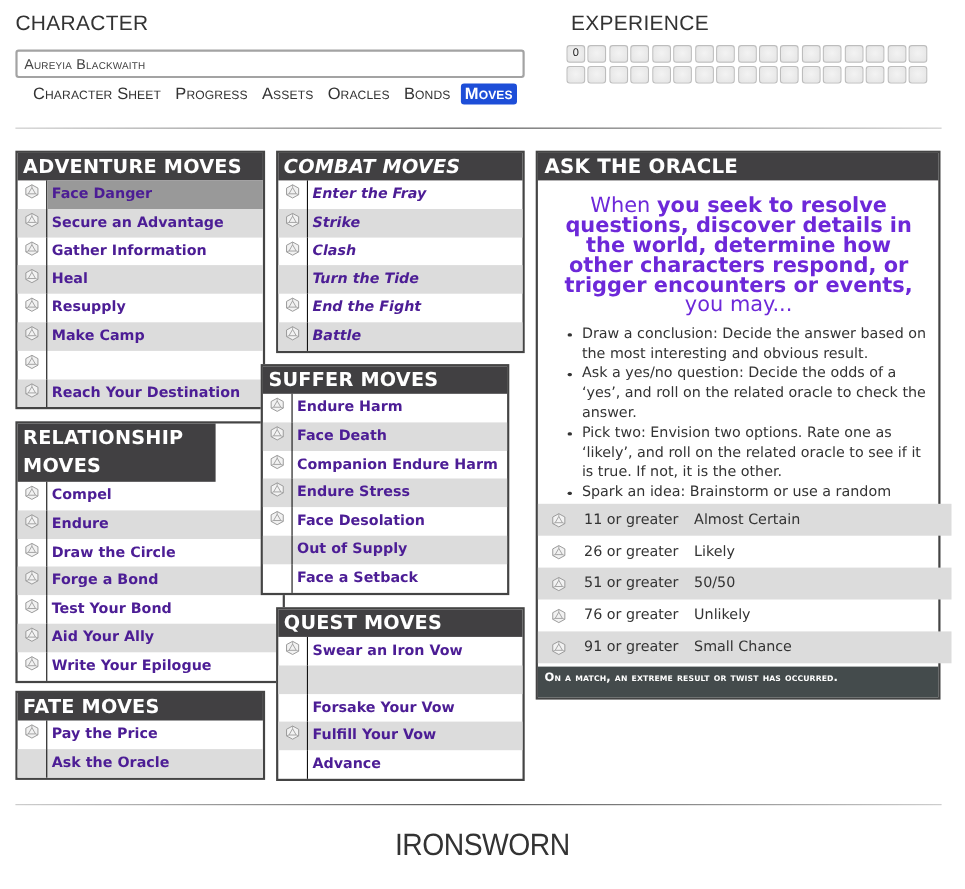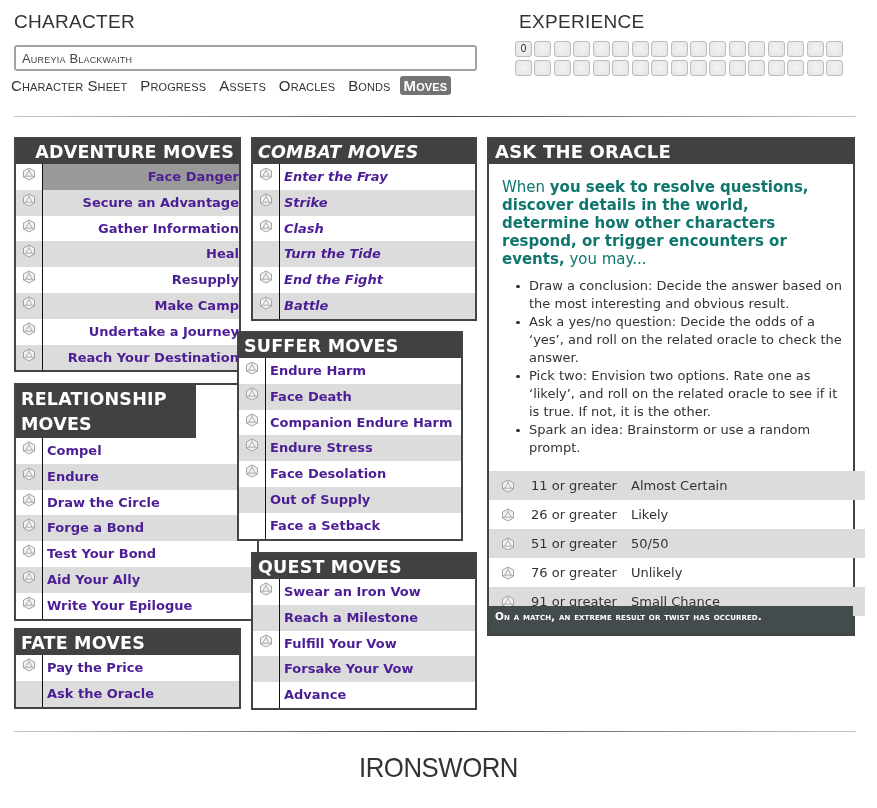--- a/index.html
+++ b/index.html
@@ -13,27 +13,27 @@
   #char-title { left: 14px; top: 11px; }
   #xp-title { left: 519px; top: 11px; }
 
   #name-input {
     position: absolute; left: 14px; top: 45px; width: 463px; height: 26px;
     border: 2px solid #a3a3a3; border-radius: 3px; background: #fff;
     font-family: "Liberation Sans", sans-serif; font-size: 13px; color: #444;
     padding: 0 6px; font-variant: small-caps; letter-spacing: 0.2px;
   }
 
-  #nav { position: absolute; left: 7px; top: 76px; display: flex; gap: 0; align-items: flex-end; }
+  #nav { position: absolute; left: 26px; top: 76px; display: flex; gap: 0; align-items: flex-end; }
   .nav-tab {
     font-family: "Liberation Sans", sans-serif; font-size: 15px; font-variant: small-caps;
     color: #333; padding: 0 4px; margin-right: 5px; line-height: 19px; cursor: pointer;
     letter-spacing: 0.1px;
   }
-  .nav-tab.active { background: #737373; color: #fff; border-radius: 3px; font-weight: bold; margin-right: 0; }
+  .nav-tab.active { background: #1d4ed8; color: #fff; border-radius: 3px; font-weight: bold; margin-right: 0; }
 
   #xp-grid { position: absolute; left: 515px; top: 41px; width: 340px; display: grid;
     grid-template-columns: repeat(17, 17px); column-gap: 2.45px; row-gap: 3px; }
   .xp-box {
     width: 17px; height: 16px; border: 1.5px solid #bdbdbd; border-radius: 3px;
     background: radial-gradient(circle at 50% 45%, #f3f3f3 0%, #e4e4e4 100%);
     font-family: "Liberation Sans", sans-serif; font-size: 10px; color: #222;
     text-align: center; line-height: 13px; cursor: pointer;
   }
 
@@ -50,36 +50,36 @@
   .move-row { display: flex; height: 25.8px; align-items: stretch; cursor: pointer; }
   .move-row:nth-child(even) { background: #dcdcdc; }
   .move-row.active .move-label { background: #999999; }
   .move-icon { width: 27px; flex: 0 0 27px; border-right: 1.5px solid #111; display: flex;
     justify-content: center; align-items: flex-start; padding-top: 3px; }
   .move-label { flex: 1; font-family: "DejaVu Sans", sans-serif; font-weight: bold; font-size: 13px;
     color: #4c1d95; line-height: 25px; padding-left: 4px; white-space: nowrap; overflow: hidden; }
 
   .die { width: 14px; height: 14px; }
 
-  #p-adventure { left: 14px; top: 137px; width: 227px; text-align: right; }
+  #p-adventure { left: 14px; top: 137px; width: 227px; }
   #p-relationship { left: 14px; top: 383px; width: 245px; }
   #p-fate { left: 14px; top: 628px; width: 227px; }
   #p-combat { left: 251px; top: 137px; width: 226px; font-style: italic; }
   #p-suffer { left: 237px; top: 331px; width: 226px; }
   #p-quest { left: 251px; top: 552px; width: 226px; }
 
   #p-oracle { left: 487px; top: 137px; width: 368px; height: 499px; border-width: 2px; }
   #p-oracle .panel-head { font-size: 18px; padding-left: 6px; }
-  .oracle-intro { font-size: 15px; line-height: 18px; color: #0f766e; padding: 14px 12px 0 13px; }
+  .oracle-intro { font-size: 19px; line-height: 18px; color: #6d28d9; padding: 14px 12px 0 13px; text-align: center; }
   .oracle-intro b { font-weight: bold; }
   .oracle-list { list-style: none; padding: 9px 10px 0 24px; }
   .oracle-list li { position: relative; padding-left: 16px; font-size: 13px; line-height: 18px; color: #333; }
   .oracle-list li::before { content: ""; position: absolute; left: 3px; top: 7.5px; width: 3.5px; height: 3.5px; border-radius: 50%; background: #333; }
 
-  .odds-table { position: absolute; left: 0; top: 332px; width: 376px; }
+  .odds-table { position: absolute; left: 0; top: 319px; width: 376px; }
   .odds-row { display: flex; height: 29px; align-items: center; cursor: pointer; font-size: 13px; color: #333; }
   .odds-row:nth-child(odd) { background: #dcdcdc; }
   .odds-icon { width: 37px; display: flex; justify-content: center; }
   .odds-range { width: 105px; padding-left: 5px; }
   .odds-label { flex: 1; }
 
   .oracle-foot {
     position: absolute; left: 0; top: 467px; width: 364px; height: 28px; background: #444b4c;
     color: #fff; font-family: "DejaVu Sans", sans-serif; font-weight: bold; font-size: 10.5px;
     font-variant: small-caps; line-height: 10px; padding: 5px 6px 0 6px; letter-spacing: 0.1px;
@@ -222,21 +222,20 @@
       <div class="move-row">
         <div class="move-icon">
           <svg class="die" viewBox="0 0 14 14">
             <polygon points="7,1 12.5,4 12.5,10 7,13 1.5,10 1.5,4" fill="#f2f2f2" stroke="#9a9a9a" stroke-width="0.9"></polygon>
             <polygon points="7,3.5 10.3,9.2 3.7,9.2" fill="none" stroke="#9a9a9a" stroke-width="0.8"></polygon>
             <line x1="7" y1="1" x2="7" y2="3.5" stroke="#9a9a9a" stroke-width="0.7"></line>
             <line x1="1.5" y1="10" x2="3.7" y2="9.2" stroke="#9a9a9a" stroke-width="0.7"></line>
             <line x1="12.5" y1="10" x2="10.3" y2="9.2" stroke="#9a9a9a" stroke-width="0.7"></line>
           </svg>
         </div>
-        <div class="move-label">Undertake a Journey</div>
       </div>
       <div class="move-row">
         <div class="move-icon">
           <svg class="die" viewBox="0 0 14 14">
             <polygon points="7,1 12.5,4 12.5,10 7,13 1.5,10 1.5,4" fill="#f2f2f2" stroke="#9a9a9a" stroke-width="0.9"></polygon>
             <polygon points="7,3.5 10.3,9.2 3.7,9.2" fill="none" stroke="#9a9a9a" stroke-width="0.8"></polygon>
             <line x1="7" y1="1" x2="7" y2="3.5" stroke="#9a9a9a" stroke-width="0.7"></line>
             <line x1="1.5" y1="10" x2="3.7" y2="9.2" stroke="#9a9a9a" stroke-width="0.7"></line>
             <line x1="12.5" y1="10" x2="10.3" y2="9.2" stroke="#9a9a9a" stroke-width="0.7"></line>
           </svg>
@@ -512,37 +511,36 @@
             <polygon points="7,3.5 10.3,9.2 3.7,9.2" fill="none" stroke="#9a9a9a" stroke-width="0.8"></polygon>
             <line x1="7" y1="1" x2="7" y2="3.5" stroke="#9a9a9a" stroke-width="0.7"></line>
             <line x1="1.5" y1="10" x2="3.7" y2="9.2" stroke="#9a9a9a" stroke-width="0.7"></line>
             <line x1="12.5" y1="10" x2="10.3" y2="9.2" stroke="#9a9a9a" stroke-width="0.7"></line>
           </svg>
         </div>
         <div class="move-label">Swear an Iron Vow</div>
       </div>
       <div class="move-row">
         <div class="move-icon"></div>
-        <div class="move-label">Reach a Milestone</div>
-      </div>
-      <div class="move-row">
-        <div class="move-icon">
-          <svg class="die" viewBox="0 0 14 14">
-            <polygon points="7,1 12.5,4 12.5,10 7,13 1.5,10 1.5,4" fill="#f2f2f2" stroke="#9a9a9a" stroke-width="0.9"></polygon>
-            <polygon points="7,3.5 10.3,9.2 3.7,9.2" fill="none" stroke="#9a9a9a" stroke-width="0.8"></polygon>
-            <line x1="7" y1="1" x2="7" y2="3.5" stroke="#9a9a9a" stroke-width="0.7"></line>
-            <line x1="1.5" y1="10" x2="3.7" y2="9.2" stroke="#9a9a9a" stroke-width="0.7"></line>
-            <line x1="12.5" y1="10" x2="10.3" y2="9.2" stroke="#9a9a9a" stroke-width="0.7"></line>
-          </svg>
-        </div>
-        <div class="move-label">Fulfill Your Vow</div>
       </div>
       <div class="move-row">
         <div class="move-icon"></div>
         <div class="move-label">Forsake Your Vow</div>
+      </div>
+      <div class="move-row">
+        <div class="move-icon">
+          <svg class="die" viewBox="0 0 14 14">
+            <polygon points="7,1 12.5,4 12.5,10 7,13 1.5,10 1.5,4" fill="#f2f2f2" stroke="#9a9a9a" stroke-width="0.9"></polygon>
+            <polygon points="7,3.5 10.3,9.2 3.7,9.2" fill="none" stroke="#9a9a9a" stroke-width="0.8"></polygon>
+            <line x1="7" y1="1" x2="7" y2="3.5" stroke="#9a9a9a" stroke-width="0.7"></line>
+            <line x1="1.5" y1="10" x2="3.7" y2="9.2" stroke="#9a9a9a" stroke-width="0.7"></line>
+            <line x1="12.5" y1="10" x2="10.3" y2="9.2" stroke="#9a9a9a" stroke-width="0.7"></line>
+          </svg>
+        </div>
+        <div class="move-label">Fulfill Your Vow</div>
       </div>
       <div class="move-row">
         <div class="move-icon"></div>
         <div class="move-label">Advance</div>
       </div>
     </div>
 </div>
 
 <div class="panel" id="p-oracle">
   <div class="panel-head">ASK THE ORACLE</div>

